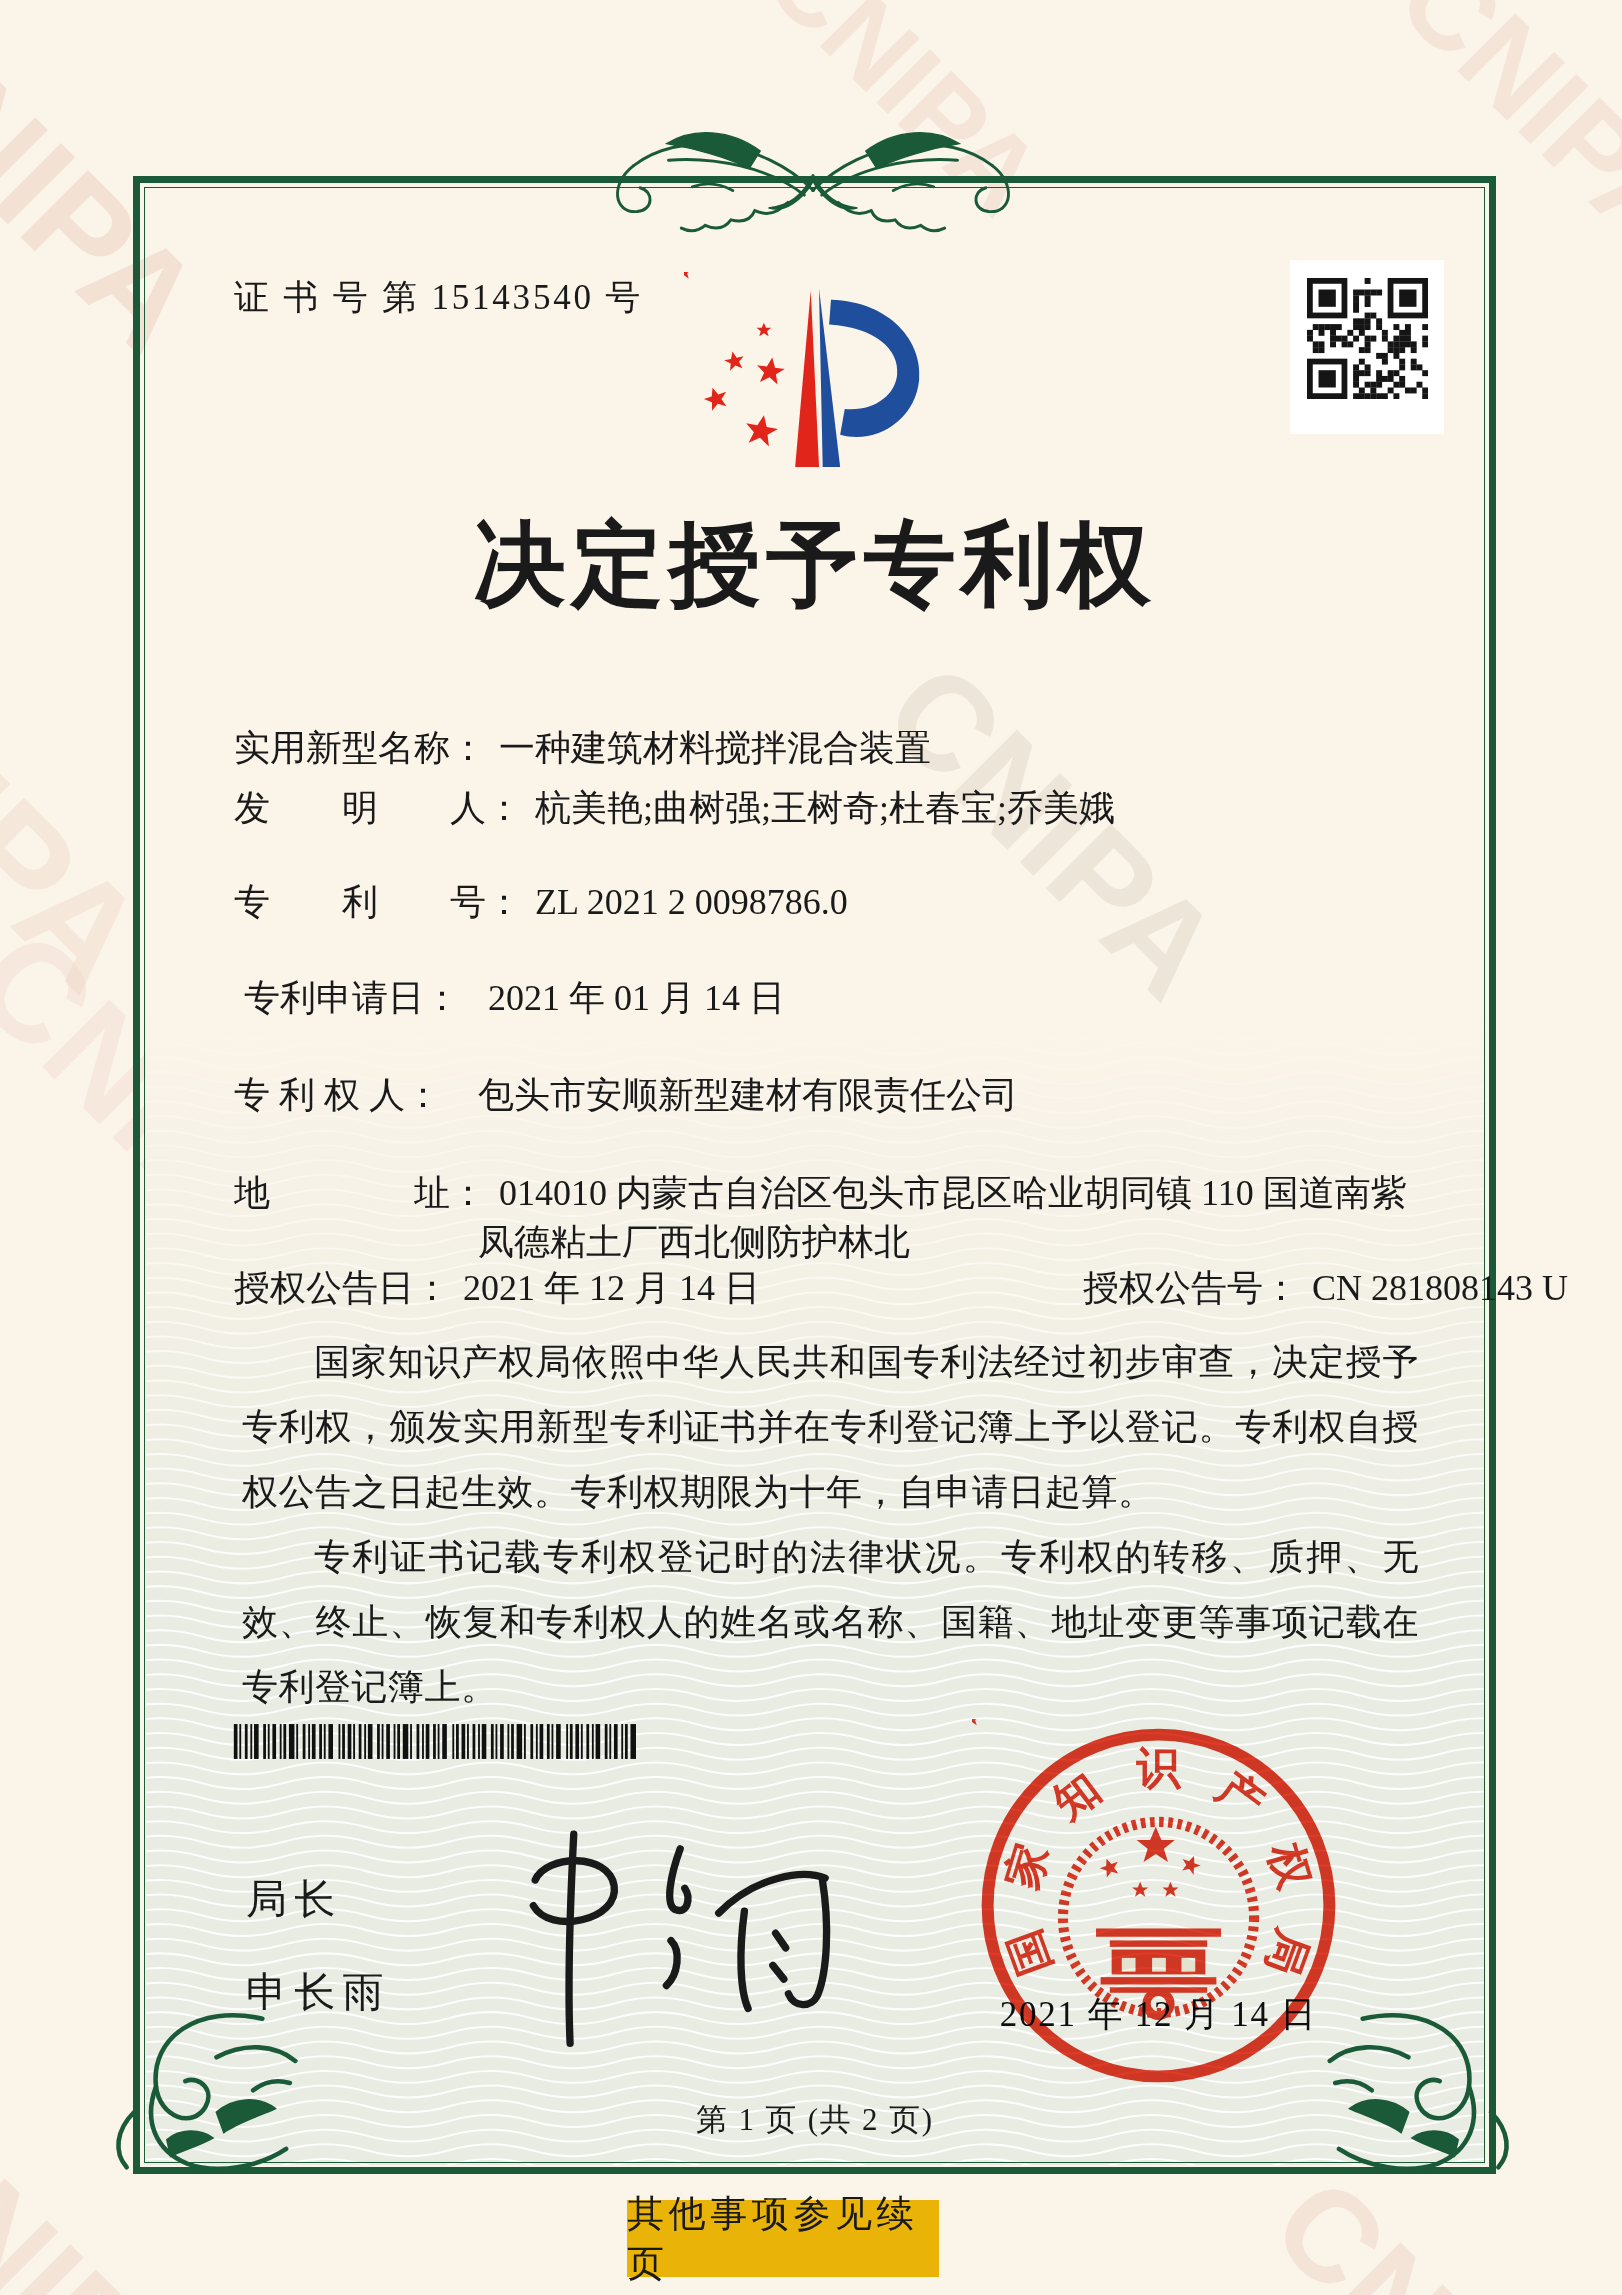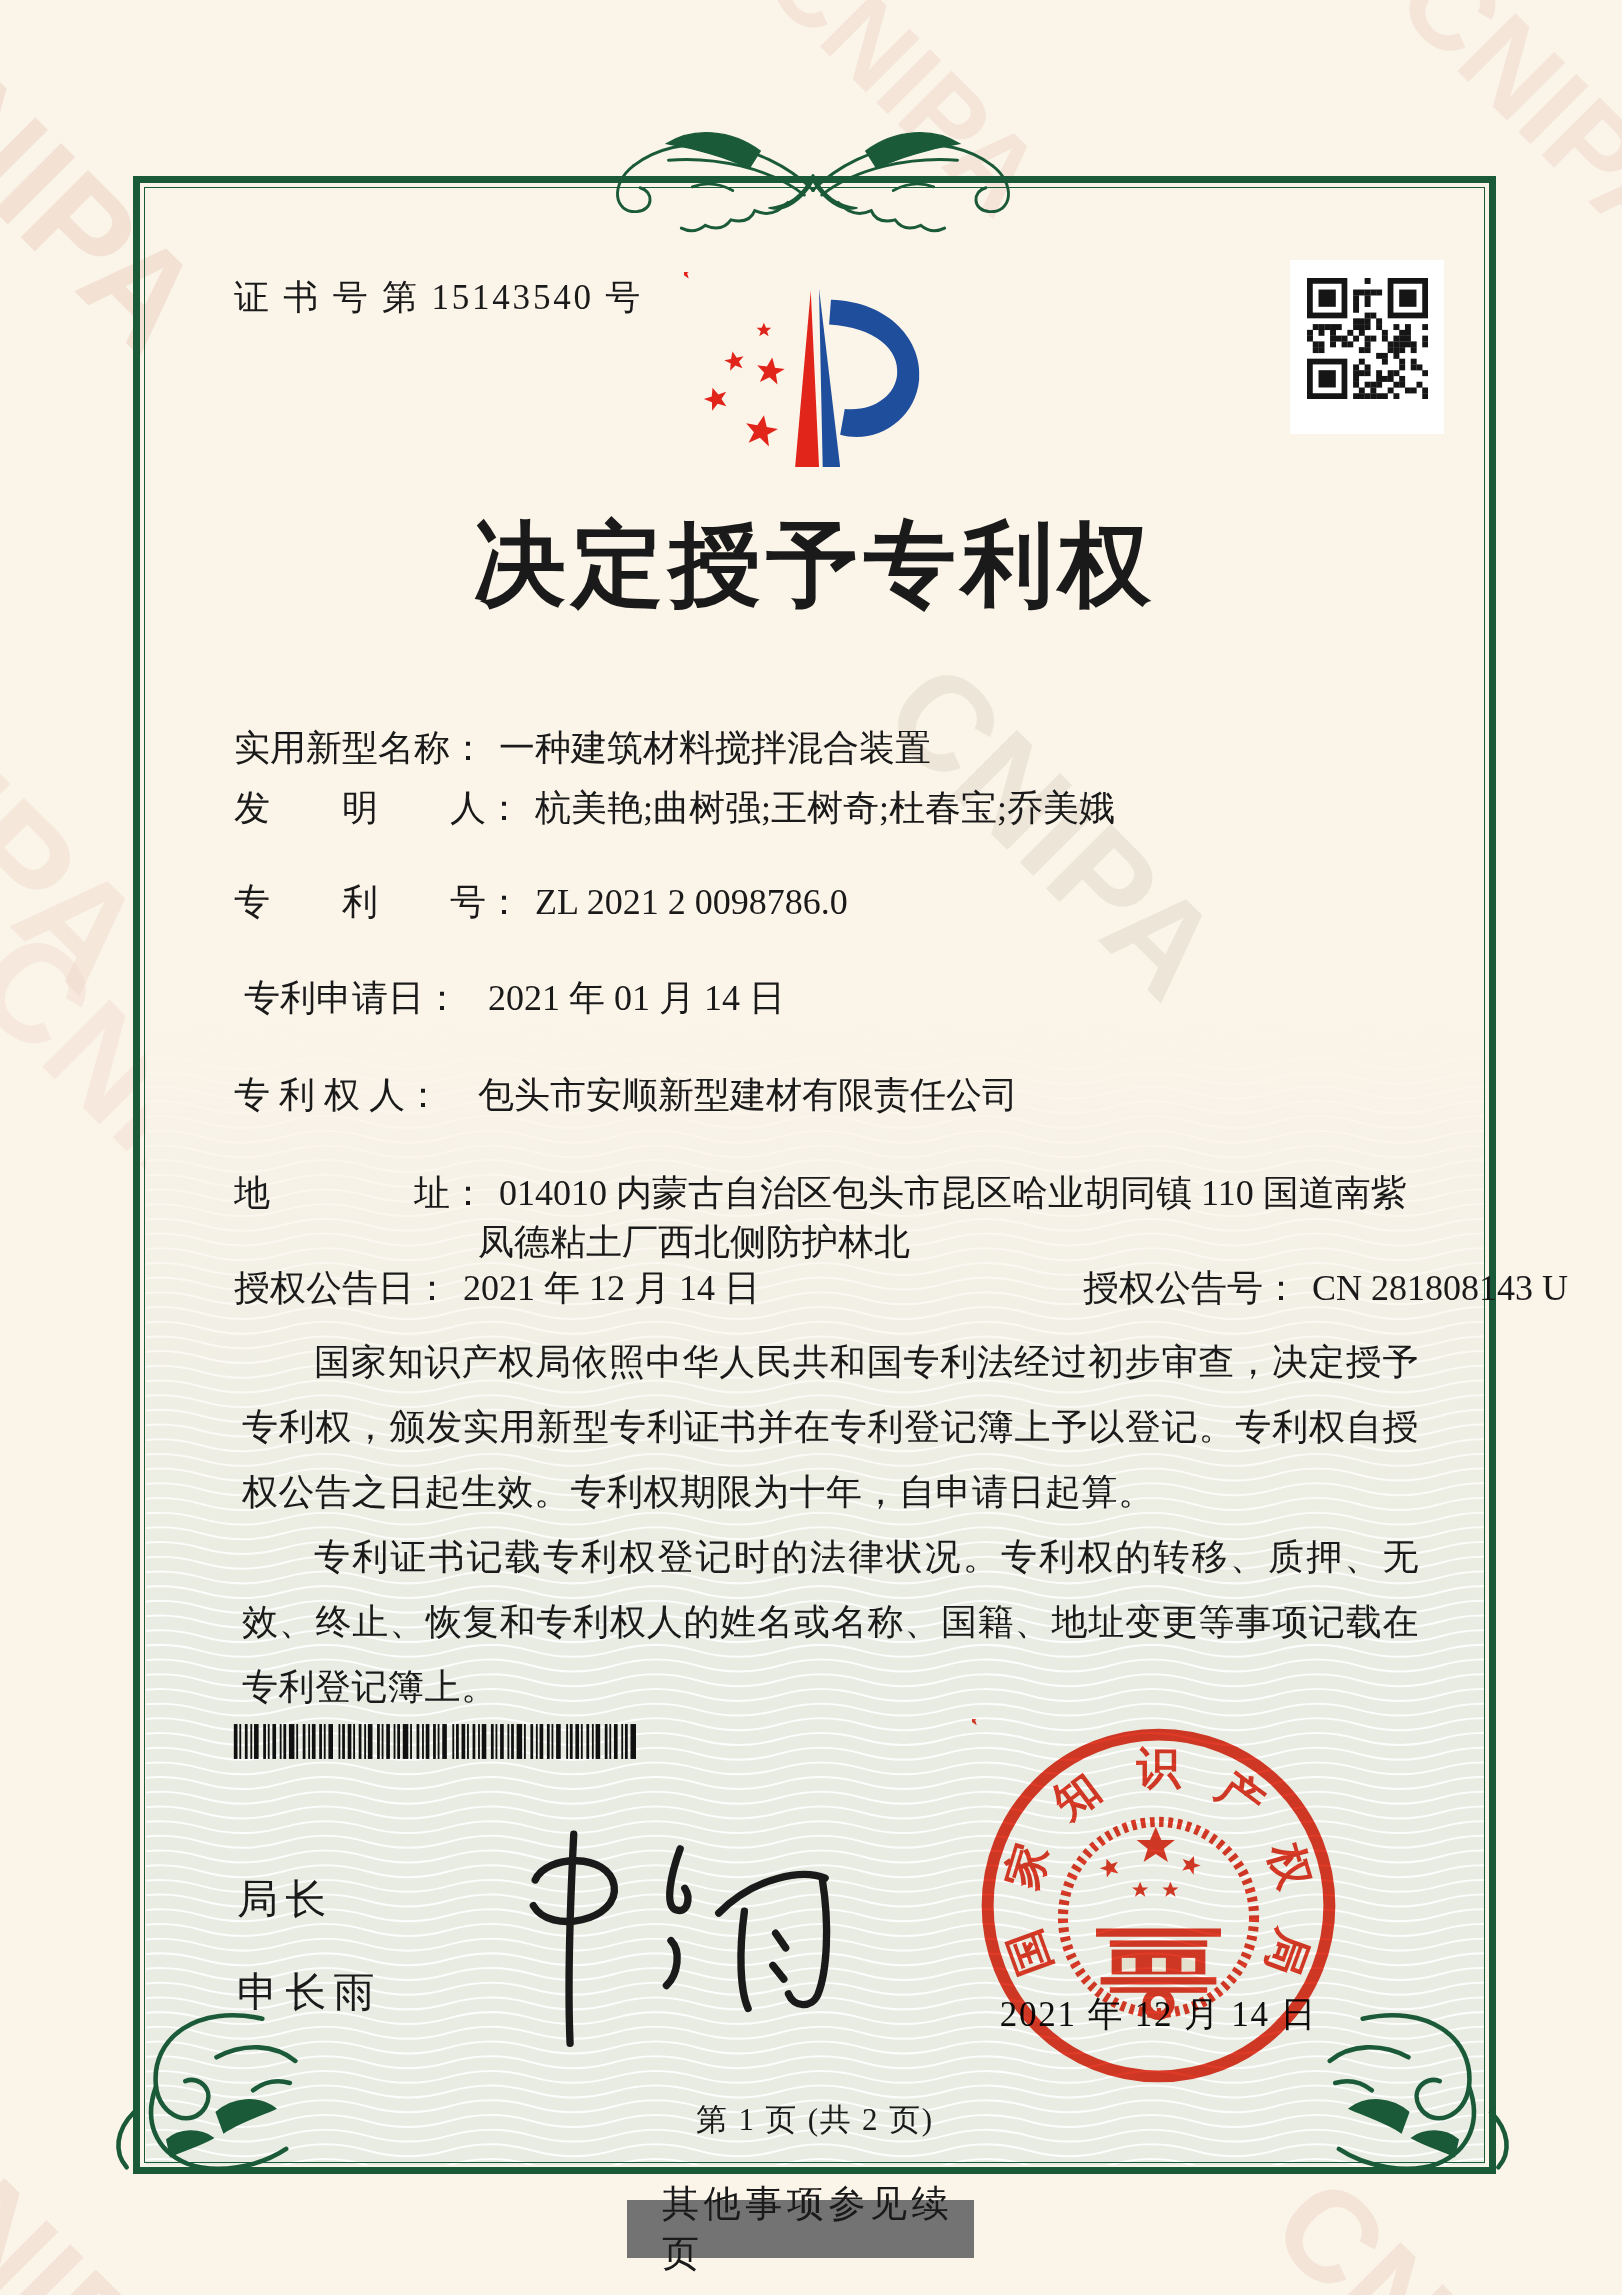--- a/index.html
+++ b/index.html
@@ -16,24 +16,24 @@
   .title{position:absolute;left:133px;top:503px;width:1364px;text-align:center;font-size:92px;
          font-weight:bold;letter-spacing:5.5px;}
   .row{position:absolute;left:234px;width:1194px;font-size:36px;white-space:nowrap;}
   .flabel{display:inline-block;min-width:231px;}
   .fvalue{margin-left:13px;}
   .addr2{position:absolute;left:478px;font-size:36px;}
   .grantno{position:absolute;left:849px;top:0;}
   .paras{position:absolute;left:242px;top:1330px;width:1177px;font-size:36px;line-height:65px;
          letter-spacing:0.5px;text-align:justify;}
   .paras p{margin:0;text-indent:2em;}
-  .signer{position:absolute;left:237px;font-size:41px;letter-spacing:7.3px;}
+  .signer{position:absolute;left:246px;font-size:41px;letter-spacing:7.3px;}
   .footer-page{position:absolute;left:133px;top:2099px;width:1364px;text-align:center;font-size:31px;letter-spacing:1.8px;}
-  .contnote{position:absolute;left:627px;top:2200px;width:312px;height:58px;background:#737373;
-            display:flex;align-items:center;justify-content:center;font-size:37px;letter-spacing:4.6px;padding-left:35px;}
+  .contnote{position:absolute;left:627px;top:2200px;width:312px;height:77px;background:#eab308;
+            display:flex;align-items:center;justify-content:center;font-size:37px;letter-spacing:4.6px;}
   .sealdate{position:absolute;left:984px;top:1991px;width:349px;text-align:center;font-size:35px;
             letter-spacing:1.8px;color:#101010;mix-blend-mode:multiply;}
   .sealchar{font-family:"Liberation Serif","DejaVu Serif",serif;font-size:48px;font-weight:bold;
             fill:#e1301c;text-anchor:middle;dominant-baseline:central;}
   svg{display:block;}
   .abs{position:absolute;}
 </style>
 </head>
 <body>
 

